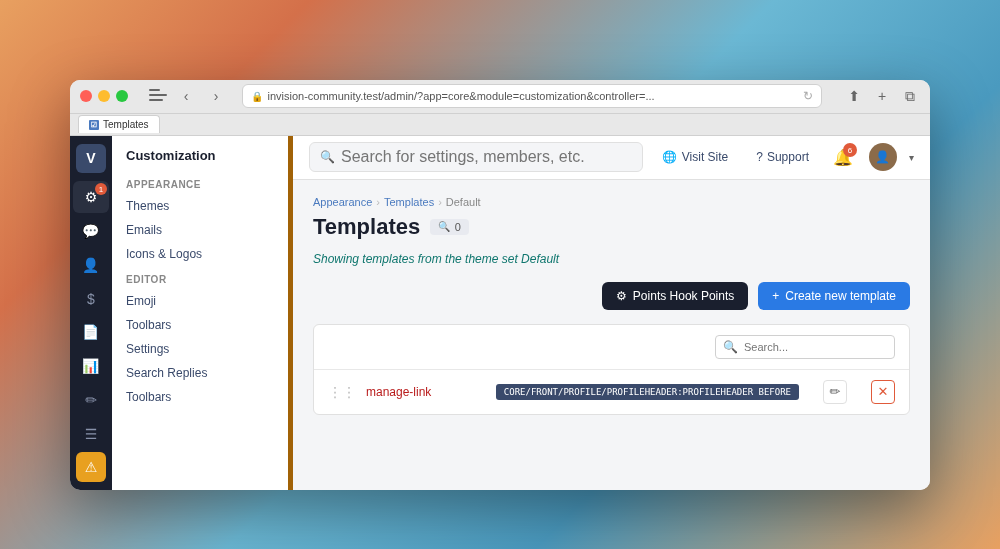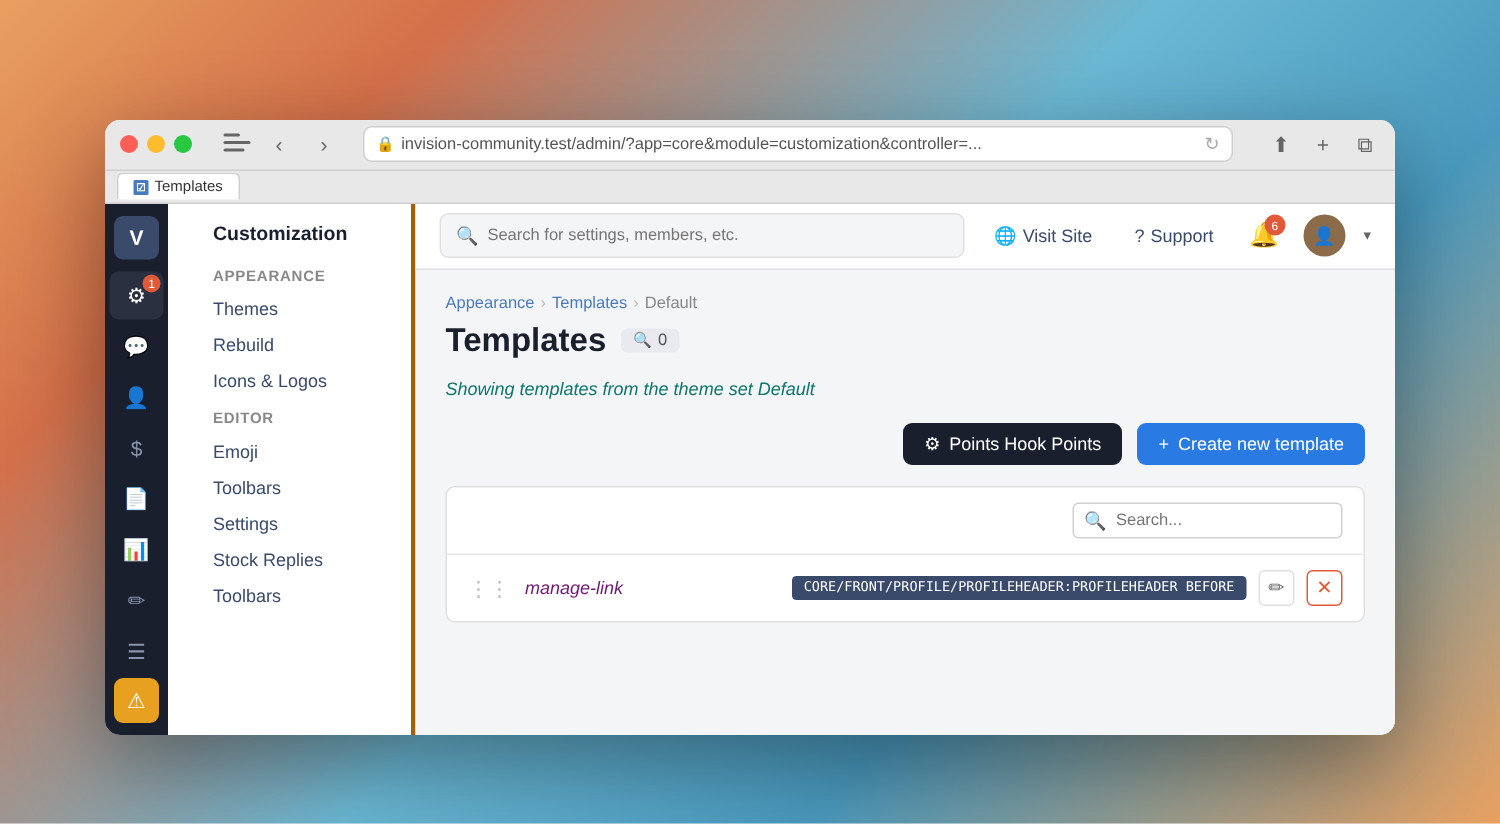--- a/index.html
+++ b/index.html
@@ -240,26 +240,26 @@
       display: flex;
       align-items: center;
       justify-content: center;
       color: #fff;
       font-size: 14px;
       cursor: pointer;
     }
 
     
     .nav-sidebar {
-      width: 165px;
+      width: 181px;
       background: #fff;
-      border-right: 3px solid #a16207;
+      border-right: 5px solid #a16207;
       flex-shrink: 0;
       overflow-y: auto;
-      padding: 12px 16px;
+      padding: 12px 0;
     }
 
     .nav-sidebar-title {
       font-size: 13px;
       font-weight: 600;
       color: #1a1f2e;
       padding: 0 14px 8px;
     }
 
     .nav-section-title {
@@ -314,21 +314,21 @@
       display: flex;
       align-items: center;
       padding: 0 10px;
       gap: 6px;
     }
 
     .search-bar input {
       background: transparent;
       border: none;
       outline: none;
-      font-size: 11px;
+      font-size: 16px;
       color: #555;
       flex: 1;
     }
 
     .top-bar-actions {
       display: flex;
       align-items: center;
       gap: 12px;
     }
 
@@ -527,37 +527,36 @@
 
     .drag-handle {
       color: #bbb;
       font-size: 14px;
       cursor: grab;
     }
 
     .template-name {
       flex: 1;
       font-size: 12px;
-      color: #701a75;
-      font-style: italic;
+      color: #b91c1c;
     }
 
     .template-key-badge {
       background: #3a4a6b;
       color: #fff;
       font-size: 9px;
       padding: 3px 8px;
       border-radius: 3px;
       font-family: monospace;
     }
 
     .template-actions {
       display: flex;
       align-items: center;
-      gap: 8px;
+      gap: 24px;
     }
 
     .icon-btn {
       width: 24px;
       height: 24px;
       display: flex;
       align-items: center;
       justify-content: center;
       border-radius: 4px;
       cursor: pointer;
@@ -658,28 +657,28 @@
           <span>⚠</span>
         </div>
       </div>
     </div>
 
     <div class="nav-sidebar">
       <div class="nav-sidebar-title">Customization</div>
 
       <div class="nav-section-title">APPEARANCE</div>
       <a class="nav-item active">Themes</a>
-      <a class="nav-item">Rebuild</a>
+      <a class="nav-item">Emails</a>
       <a class="nav-item">Icons &amp; Logos</a>
 
       <div class="nav-section-title">EDITOR</div>
       <a class="nav-item">Emoji</a>
       <a class="nav-item">Toolbars</a>
       <a class="nav-item">Settings</a>
-      <a class="nav-item">Stock Replies</a>
+      <a class="nav-item">Search Replies</a>
 
       <a class="nav-item">Toolbars</a>
     </div>
 
     <div class="main-content">
 
       <div class="top-bar">
         <div class="search-bar">
           <span style="color:#aaa;font-size:12px">🔍</span>
           <input type="text" placeholder="Search for settings, members, etc." style="">

